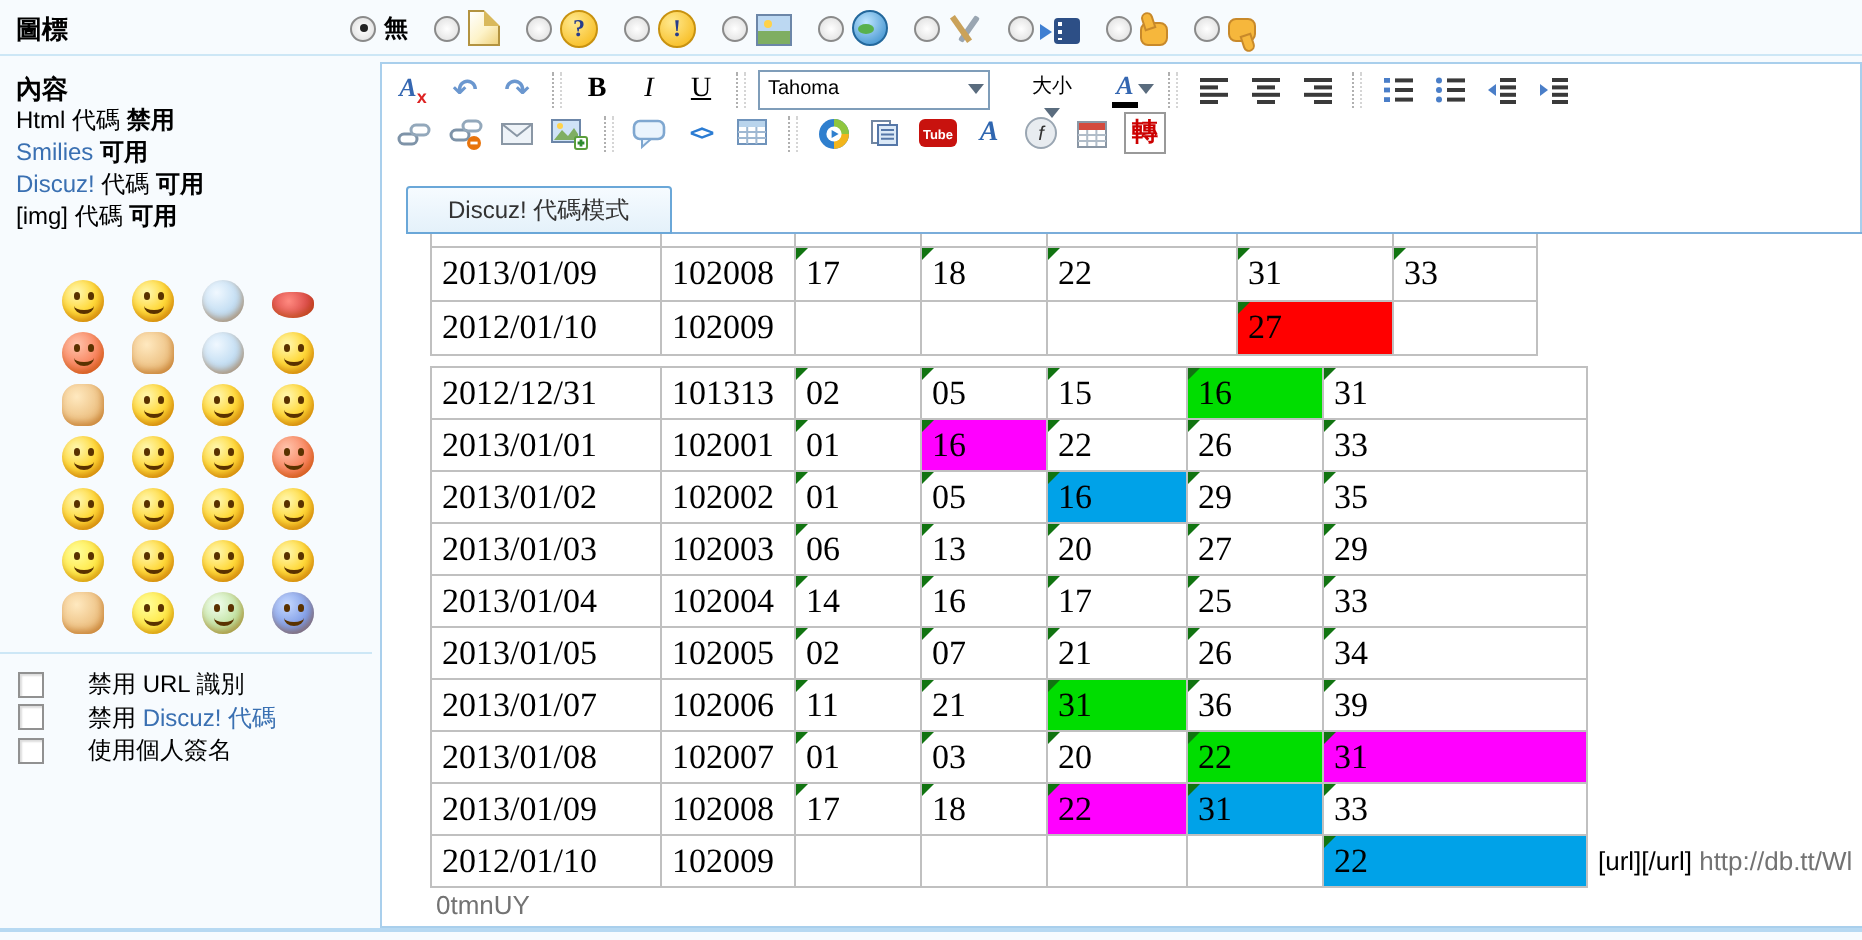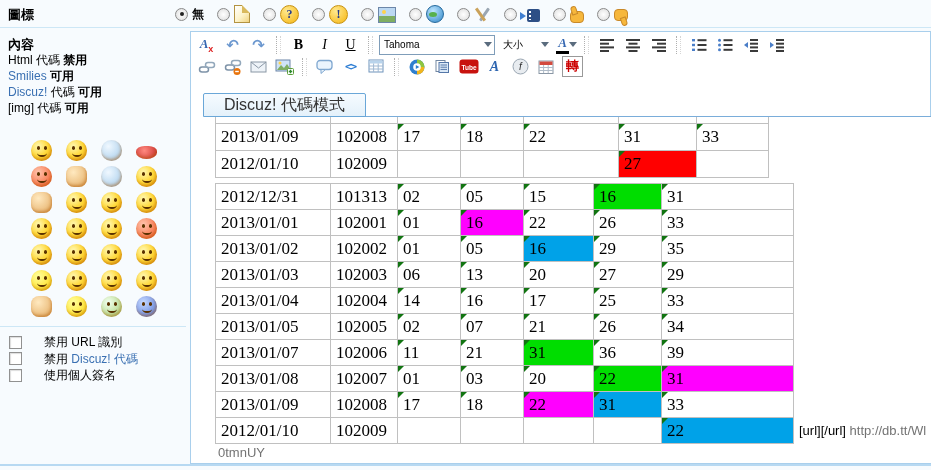--- a/index.html
+++ b/index.html
@@ -63,32 +63,32 @@
   #tb-row2{top:24px;}
   .tbtn{min-width:21px;height:20px;display:flex;align-items:center;justify-content:center;cursor:pointer;border:1px solid transparent;}
   .tsep{width:3px;height:18px;border-left:1px dotted #b0b0b0;border-right:1px dotted #d5d5d5;margin:0 3px;}
   .rf{font:bold italic 13px "Liberation Serif",serif;color:#3567b1;}
   .rf em{font:bold 9px "Liberation Sans",sans-serif;color:#d22;font-style:normal;vertical-align:sub;}
   .uglyph{font:bold 15px "DejaVu Sans",sans-serif;color:#6b97cf;}
   .bL{font:bold 14px "Liberation Serif",serif;}
   .iL{font:italic 14px "Liberation Serif",serif;}
   .uL{font:14px "Liberation Serif",serif;text-decoration:underline;}
   .selbox{display:flex;align-items:center;justify-content:space-between;width:108px;height:18px;border:1px solid #7f9db9;background:#fff;padding:0 2px 0 4px;font-size:10px;cursor:pointer;}
-  .selbox.small{width:46px;}
+  .selbox.small{width:46px;flex-direction:column;}
   .drop{width:0;height:0;border:4px solid transparent;border-top:5px solid #5a6c7e;margin-top:4px;}
   .colorA{display:flex;flex-direction:column;align-items:center;line-height:11px;}
   .colorA .a{font:bold italic 13px "Liberation Serif",serif;color:#3567b1;}
   .colorA .bar{width:13px;height:3px;background:#000;}
   .fa-ic{font:bold italic 14px "Liberation Serif",serif;color:#2f66b0;}
   .zh-btn{width:19px;height:19px;border:1px solid #999;background:#fff;color:#c00;font:bold 13px/18px "Liberation Serif",serif;text-align:center;}
   .codeic{font:bold 11px "DejaVu Sans Mono",monospace;color:#2b7cd3;letter-spacing:-1px;}
   
   #tab-strip{position:absolute;left:12px;top:59px;display:flex;align-items:flex-end;gap:12px;height:26px;z-index:3;}
   .tab{padding:0 20px;border:1px solid #6aa7d8;border-radius:2px 2px 0 0;cursor:pointer;white-space:nowrap;}
-  .tab.inactive{height:22px;line-height:22px;background:linear-gradient(#f6fbff,#e4f1fa);color:#333;font-size:16px;}
+  .tab.inactive{height:22px;line-height:22px;background:linear-gradient(#f6fbff,#e4f1fa);color:#333;font-size:12px;}
   .tab.active{height:26px;line-height:25px;background:#fff;border-bottom:none;font-weight:bold;font-size:13px;}
   
   #doc{position:absolute;left:0;top:84px;width:737px;height:346px;border-top:1px solid #7aadda;background:#fff;overflow:hidden;margin-left:24px;}
   .dtab{border-collapse:collapse;table-layout:fixed;position:absolute;left:0;background:#fff;
         font-family:"Liberation Serif","DejaVu Serif",serif;font-size:17px;}
   .dtab td{border:1px solid #c0c0c0;padding:0 0 0 5px;position:relative;overflow:hidden;white-space:nowrap;}
   #t1{top:-21px;} #t1 td{height:26px;}
   #t2{top:66px;} #t2 td{height:25px;}
   td.mk::before{content:"";position:absolute;left:0;top:0;border-top:6px solid #117411;border-right:6px solid transparent;}
   td.red{background:#ff0000;} td.green{background:#00dd00;} td.magenta{background:#ff00ff;} td.blue{background:#00a2e8;}

